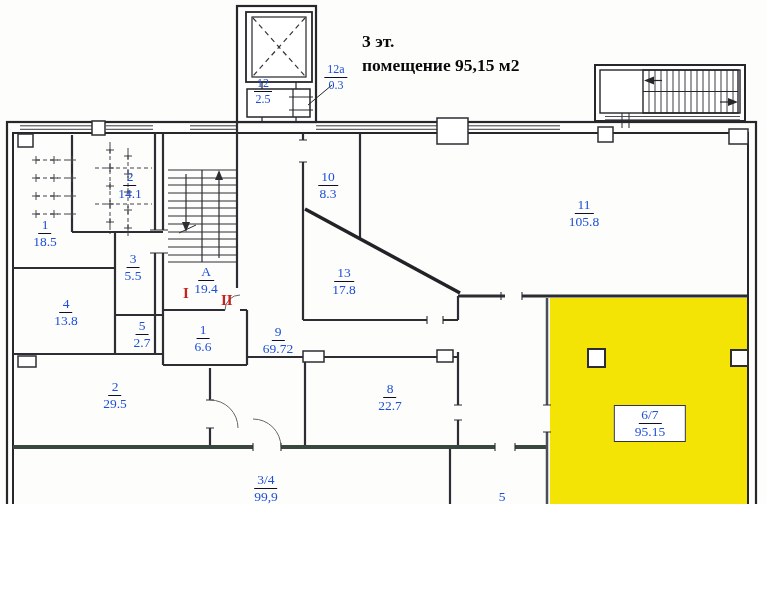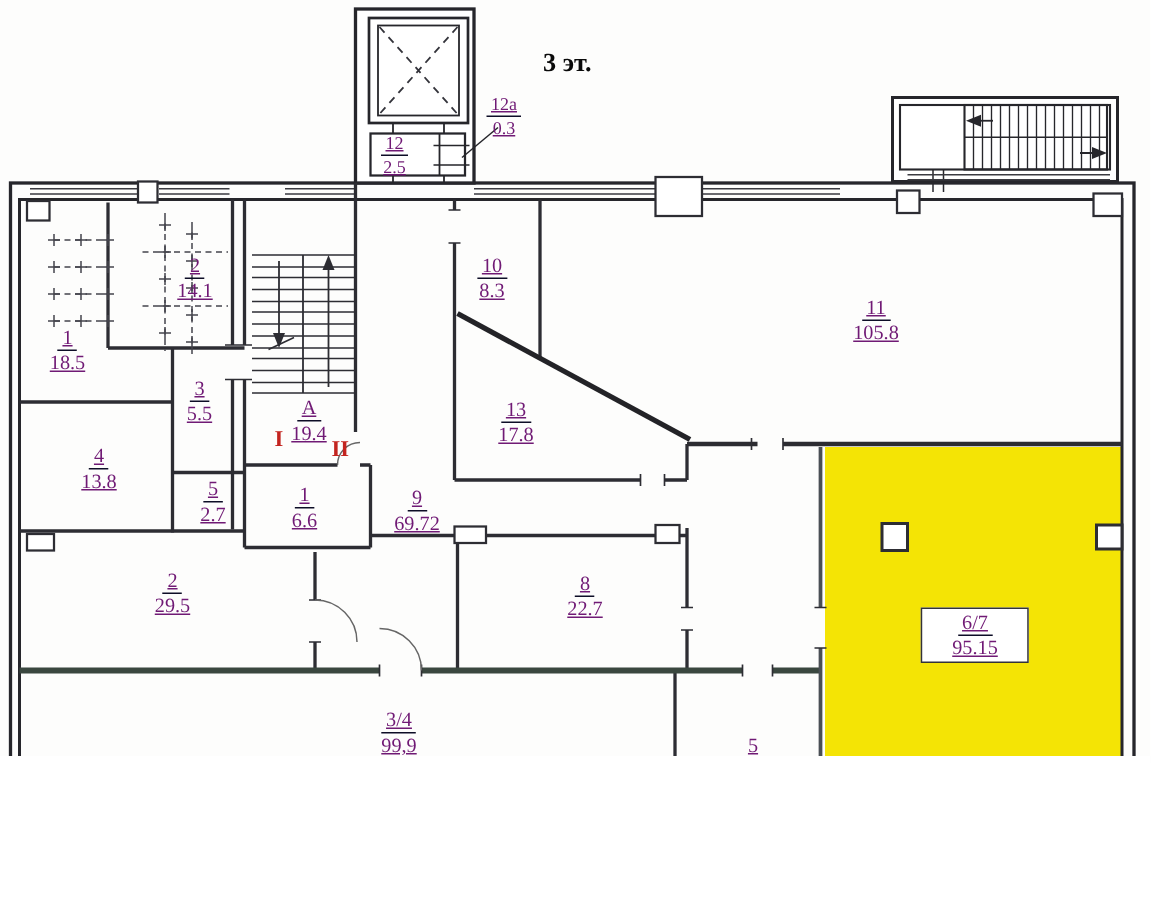--- a/index.html
+++ b/index.html
@@ -1,21 +1,21 @@
 <!DOCTYPE html>
 <html><head>
 <meta charset="utf-8">
 <style>
   html,body{margin:0;padding:0;background:#fff;}
   #stage{position:relative;width:767px;height:504px;background:#fdfdfc;overflow:hidden;
          font-family:"Liberation Serif",serif;}
   #plan-svg{position:absolute;left:0;top:0;}
   .rlabel{position:absolute;transform:translateX(-50%);display:flex;flex-direction:column;
-          align-items:center;text-align:center;color:#701a75;line-height:1.12;
-          font:400 13.5px "Liberation Serif",serif;white-space:nowrap;text-decoration:underline;}
+          align-items:center;text-align:center;color:#1d4ed8;line-height:1.12;
+          font:400 13.5px "Liberation Serif",serif;white-space:nowrap;}
   .rlabel .rnum{border-bottom:1.4px solid #0d0d26;padding:0 3px;}
   .rlabel.sm{font-size:12px;}
   .rlabel.boxed{background:#ffffff;border:1px solid #33333a;padding:1px 20px;}
   .redmark{position:absolute;color:#c3241f;font:700 15px "Liberation Serif",serif;}
   #title-block{position:absolute;left:362px;top:30px;font:700 17.5px "Liberation Serif",serif;
                color:#0a0a0a;line-height:1.35;}
   #title-block span{display:block;}
   #watermark{position:absolute;left:556px;top:518px;font:700 47px "DejaVu Serif",serif;
              color:#1a0f16;letter-spacing:-1px;
              text-shadow:-2px -2px 0 #fff, 2px -2px 0 #fff, -2px 2px 0 #fff, 2px 2px 0 #fff,
@@ -149,20 +149,21 @@
     </g>
 
     <g fill="#fff" stroke="#2d2d33" stroke-width="2">
       <rect x="588" y="349" width="17" height="18"></rect>
       <rect x="731" y="350" width="17" height="16"></rect>
     </g>
   </svg>
 
   <div id="title-block">
     <span>3 эт.</span>
+    <span>помещение 95,15 м2</span>
   </div>
 
   <div class="rlabel" style="left:45px;top:217px">
       <span class="rnum">1</span>
       <span class="rarea">18.5</span>
     </div>
   <div class="rlabel" style="left:130px;top:169px">
       <span class="rnum">2</span>
       <span class="rarea">14.1</span>
     </div>
@@ -215,21 +216,21 @@
       <span class="rarea">17.8</span>
     </div>
   <div class="rlabel" style="left:584px;top:197px">
       <span class="rnum">11</span>
       <span class="rarea">105.8</span>
     </div>
   <div class="rlabel boxed" style="left:650px;top:405px">
       <span class="rnum">6/7</span>
       <span class="rarea">95.15</span>
     </div>
-  <div class="rlabel sm" style="left:263px;top:88px">
+  <div class="rlabel sm" style="left:263px;top:76px">
       <span class="rnum">12</span>
       <span class="rarea">2.5</span>
     </div>
   <div class="rlabel sm" style="left:336px;top:62px">
       <span class="rnum">12а</span>
       <span class="rarea">0.3</span>
     </div>
 
   <span class="redmark" style="left:183px;top:285px">I</span>
   <span class="redmark" style="left:221px;top:292px">II</span>

